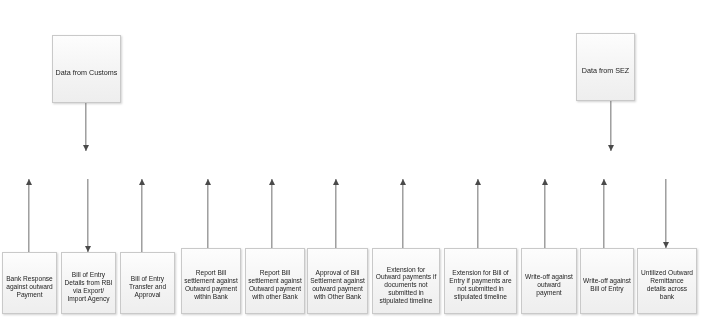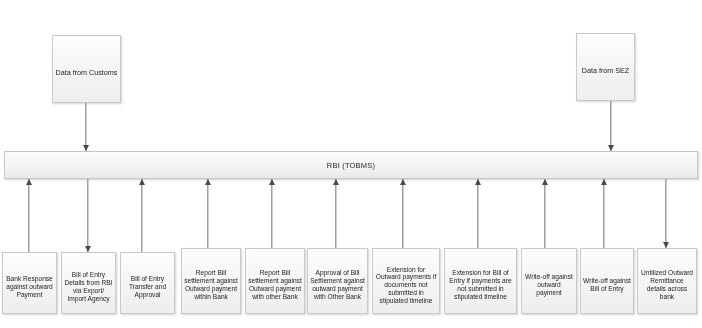--- a/index.html
+++ b/index.html
@@ -78,23 +78,20 @@
   </div>
 
   <div class="node source" id="src-1" style="left: 576px; top: 33px; width: 59px; height: 68px;">
     <span class="txt">Data from SEZ</span>
   </div>
   <div class="conn down" id="srcconn-1" style="left: 606px; top: 101px; width: 10px; height: 50px;">
     <div class="stem"></div>
     <div class="head"></div>
   </div>
 
-  <div id="rbi-bar">
-    <span>RBI (TOBMS)</span>
-  </div>
 
   <div id="leaf-layer">
       <div class="conn up" style="left: 24px; top: 179px; width: 10px; height: 73px;">
         <div class="stem"></div>
         <div class="head"></div>
       </div>
       <div class="node leaf" style="left: 2px; top: 252px; width: 55px; height: 62px;">
         <span class="txt">Bank Response against outward Payment</span>
       </div>
       <div class="conn down" style="left: 83px; top: 179px; width: 10px; height: 73px;">

